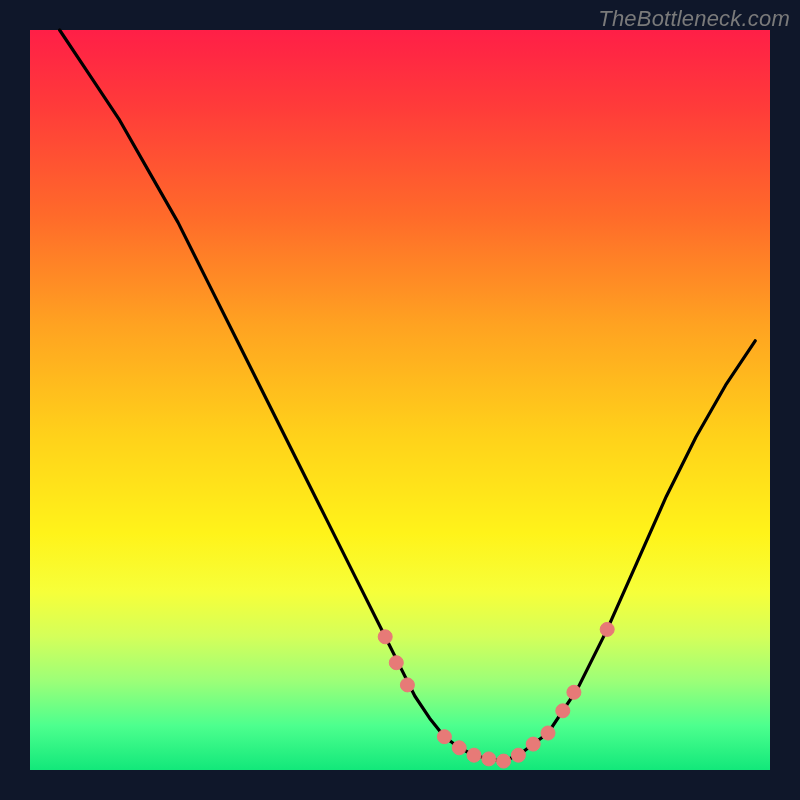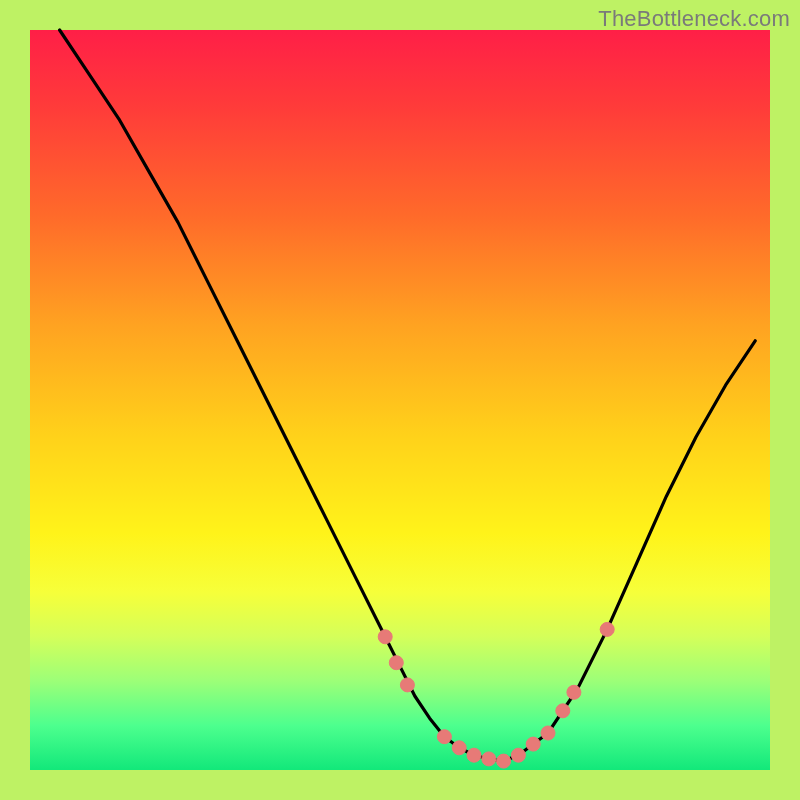--- a/index.html
+++ b/index.html
@@ -8,21 +8,22 @@
     width: 800px;
     height: 800px;
     background: #000;
     overflow: hidden;
     font-family: Arial, Helvetica, sans-serif;
   }
   .outer {
     position: relative;
     width: 800px;
     height: 800px;
-    background: #bef264;
+    background: #0f172a;
+    font-style: italic;
   }
   .watermark {
     position: absolute;
     top: 6px;
     right: 10px;
     color: #7a7a7a;
     font-size: 22px;
     font-weight: 400;
     letter-spacing: 0.2px;
   }

